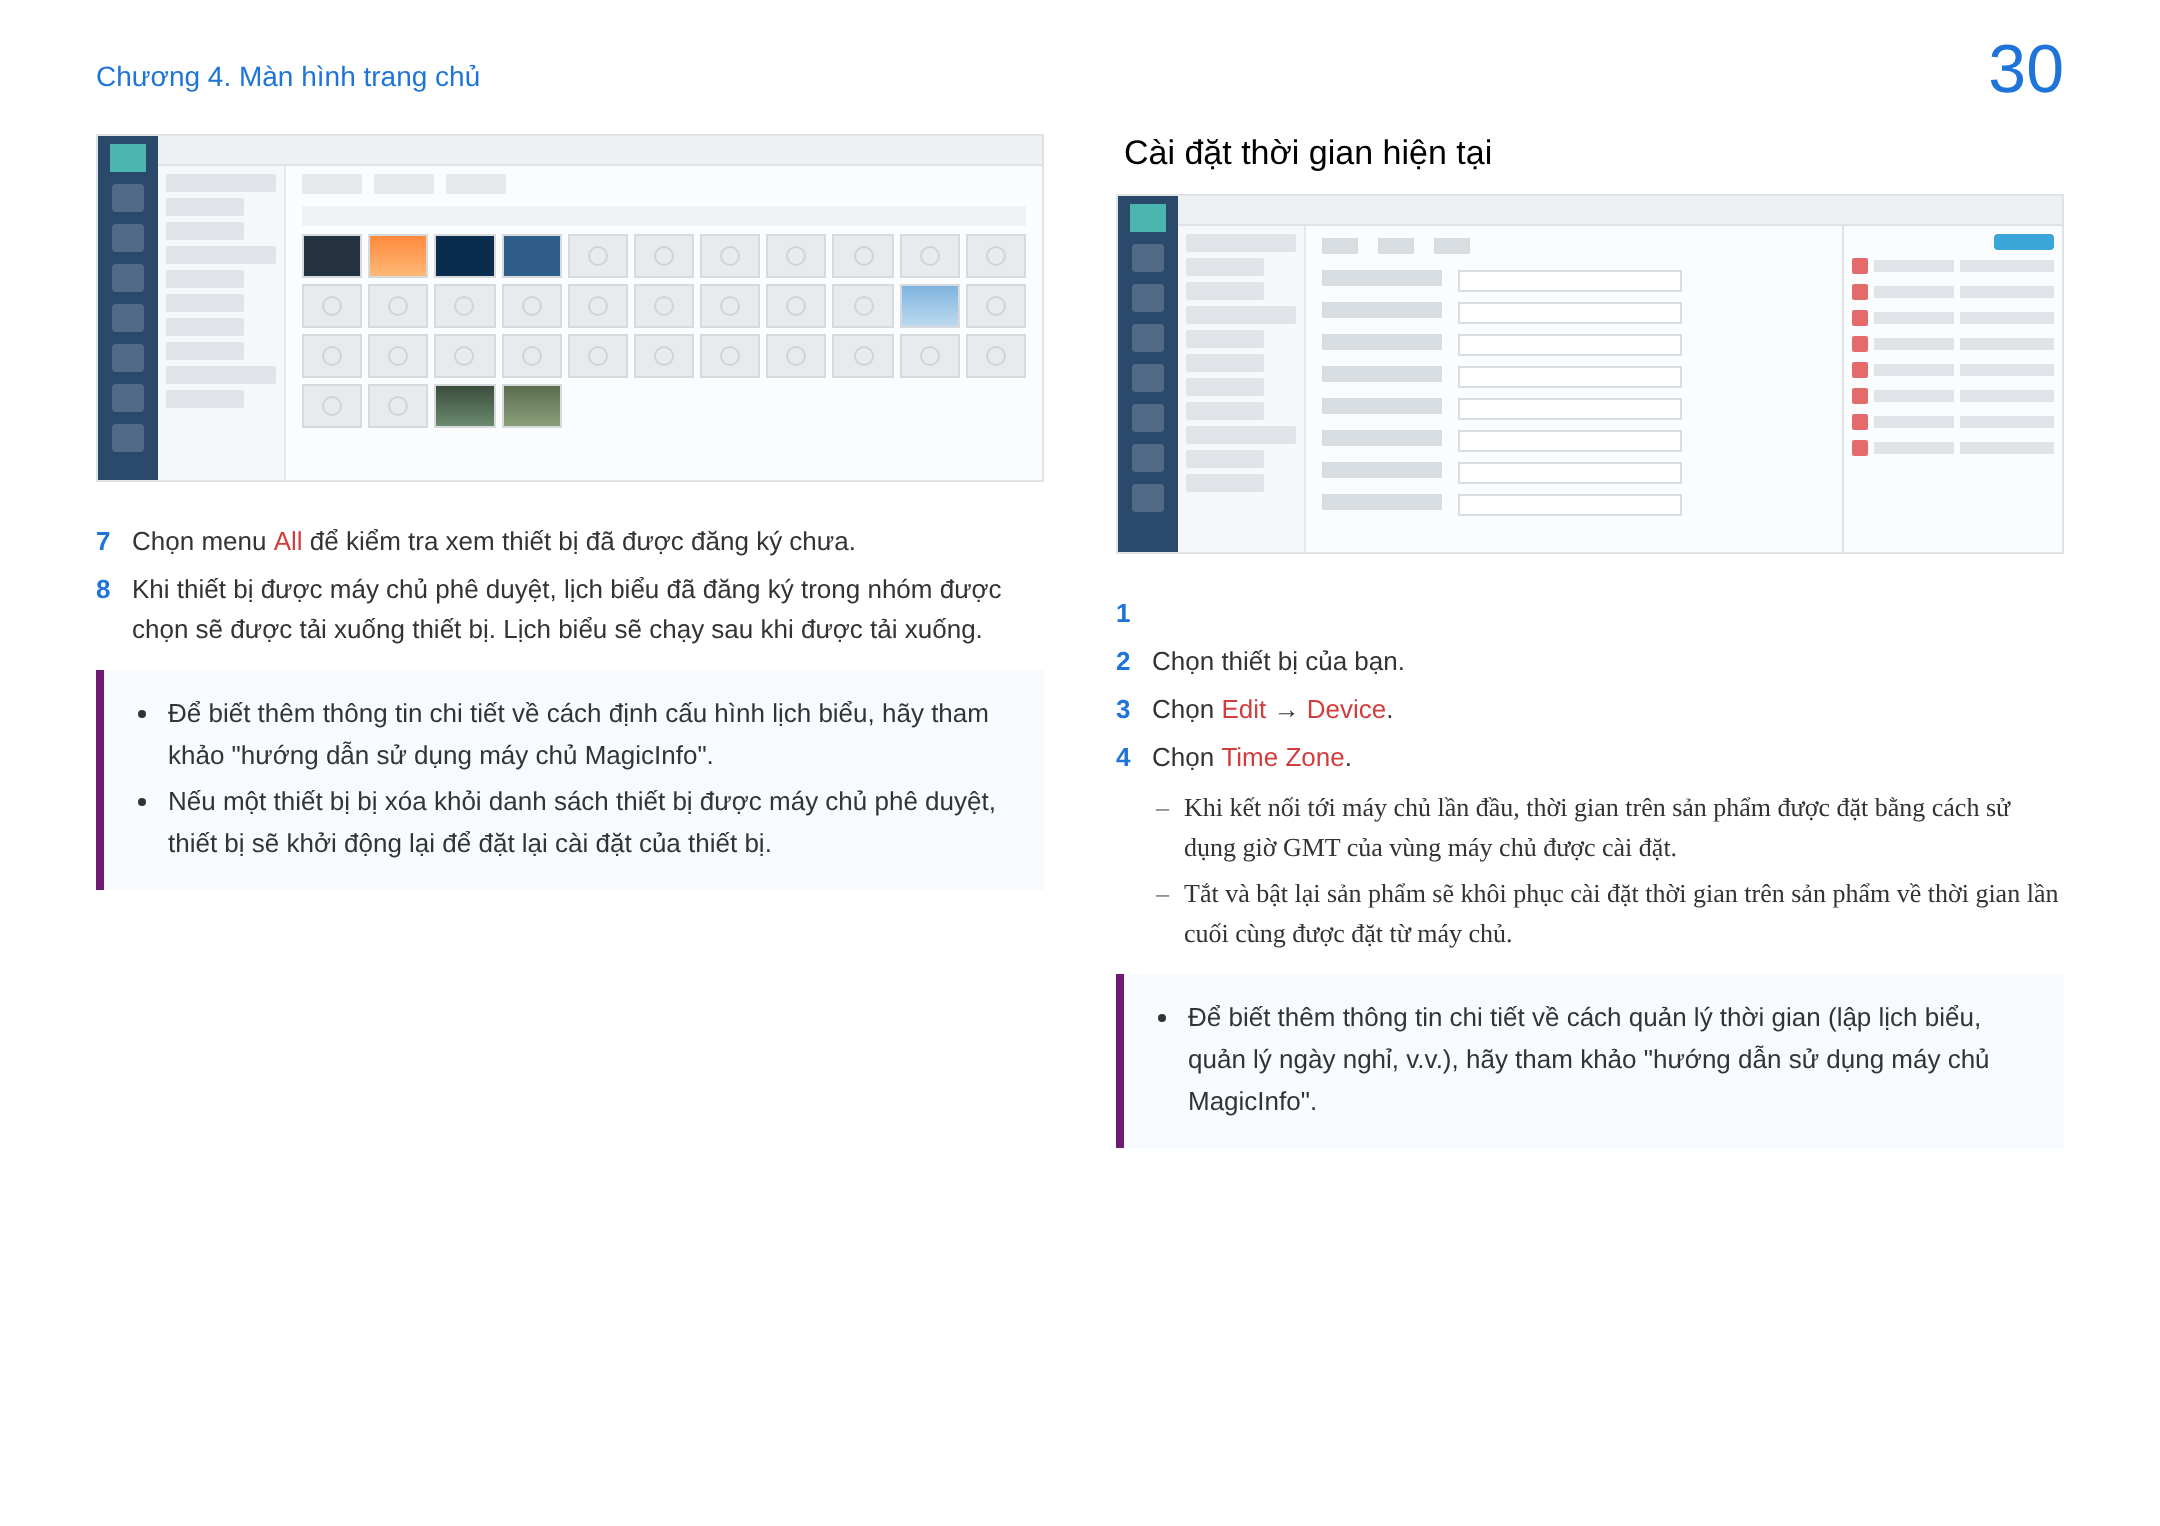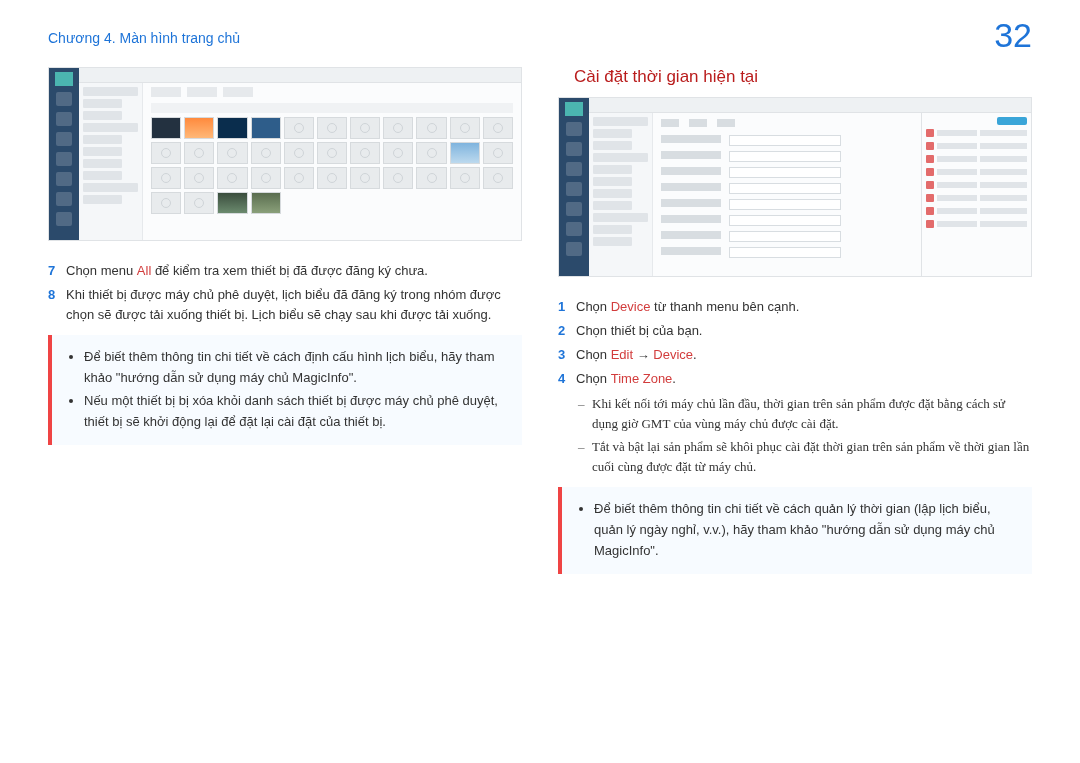--- a/index.html
+++ b/index.html
@@ -228,39 +228,39 @@
   line-height: 1.55;
   margin: 4px 0;
 }
 .step-num {
   color: #1e74d8;
   font-weight: 600;
   min-width: 12px;
 }
 .red { color: #d23c3c; font-weight: 500; text-align: right; }
 .note {
-  border-left: 4px solid #ef4444;
+  border-left: 4px solid #701a75;
   background: #f7fbff;
   padding: 10px 14px;
   margin: 10px 0;
   font-size: 13px;
   line-height: 1.6;
 }
 .note ul {
   margin: 0;
   padding-left: 18px;
 }
 .note li {
   margin: 2px 0;
 }
 h3.section {
-  color: #b91c1c;
+  color: #000000;
   font-size: 17px;
   font-weight: 500;
-  margin: 0 0 10px 16px;
+  margin: 0 0 10px 4px;
 }
 .bodytext {
   font-size: 13px;
   line-height: 1.55;
   margin: 0 0 6px 0;
 }
 .sublist {
   margin: 4px 0 8px 20px;
   padding: 0;
   list-style: none;
@@ -283,21 +283,21 @@
   font-family: Arial, sans-serif;
 }
 </style>
 </head>
 <body>
 
 <div class="page">
 
   <div class="header">
     <div class="chapter">Chương 4. Màn hình trang chủ</div>
-    <div class="pagenum">32</div>
+    <div class="pagenum">30</div>
   </div>
 
   <div class="columns">
 
     <div class="col">
 
       <div class="screenshot">
         <div class="ss-sidebar">
           <div class="ss-logo"></div>
           <div class="ss-nav-icon"></div>
@@ -569,23 +569,20 @@
                   <div class="ss-rline short"></div>
                   <div class="ss-rline"></div>
                 </div>
             </div>
           </div>
         </div>
       </div>
 
       <div class="step">
         <span class="step-num">1</span>
-        <span>
-          <span>Chọn </span><span class="red">Device</span><span> từ thanh menu bên cạnh.</span>
-        </span>
       </div>
       <div class="step">
         <span class="step-num">2</span>
         <span>Chọn thiết bị của bạn.</span>
       </div>
       <div class="step">
         <span class="step-num">3</span>
         <span>
           <span>Chọn </span><span class="red">Edit</span><span class="arrow"> → </span><span class="red">Device</span><span>.</span>
         </span>

